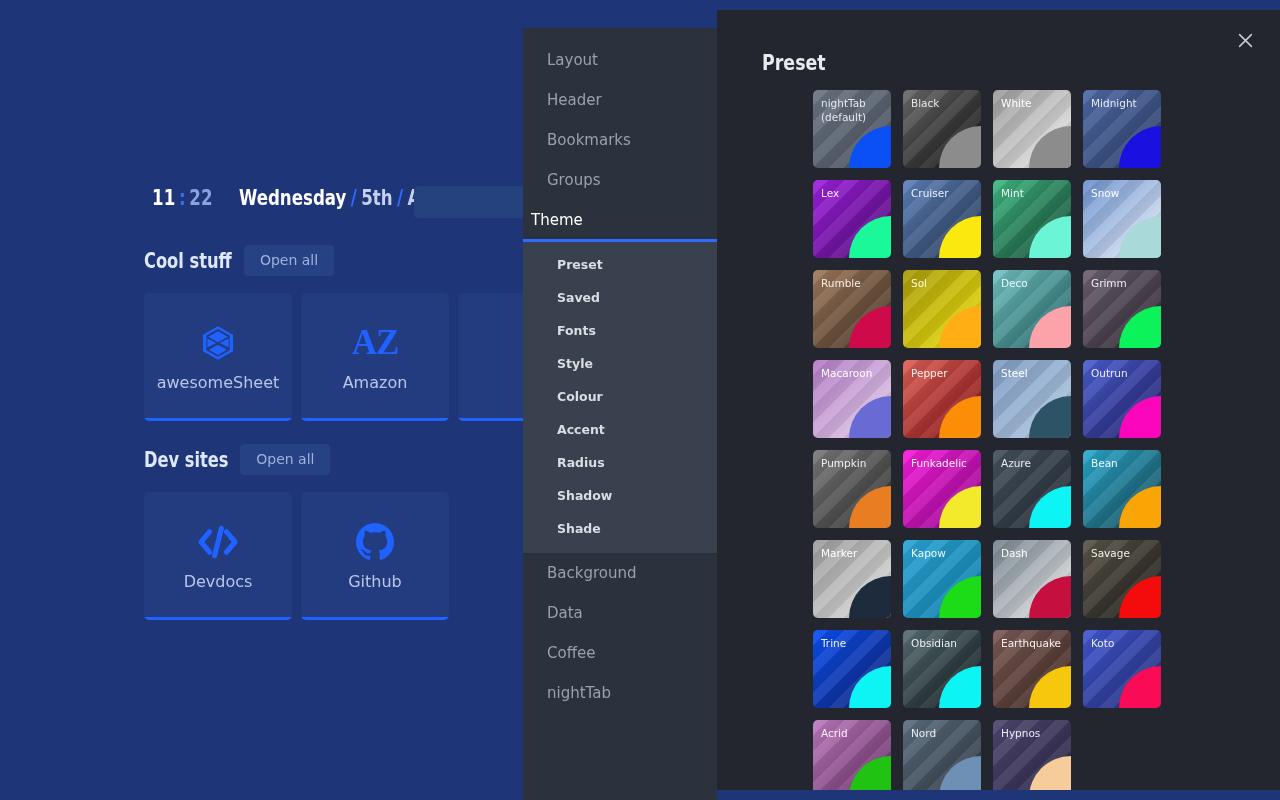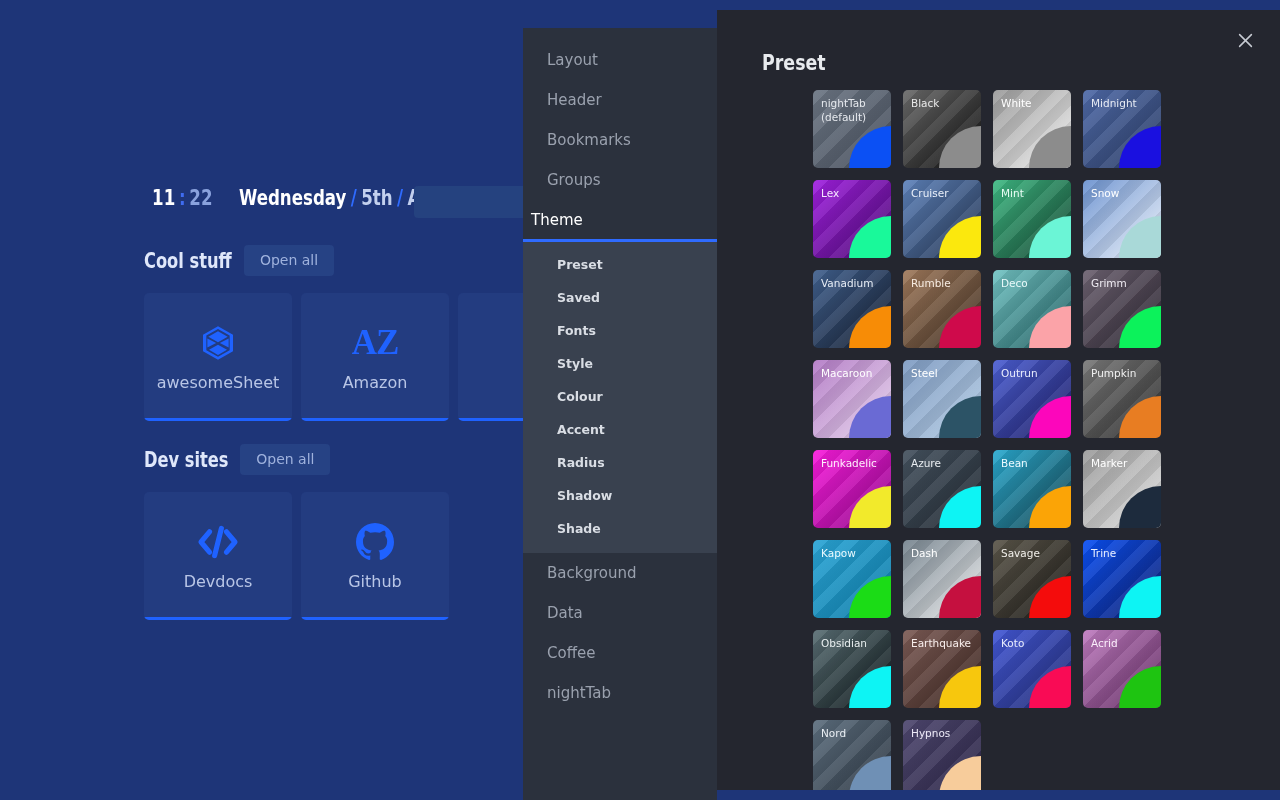--- a/index.html
+++ b/index.html
@@ -285,45 +285,50 @@
           <div class="stripes" style="background: repeating-linear-gradient(135deg, rgba(255, 255, 255, 0.07) 0px, rgba(255, 255, 255, 0.07) 11px, rgba(0, 0, 0, 0.07) 11px, rgba(0, 0, 0, 0.07) 22px), linear-gradient(135deg, rgb(63, 186, 132) 0%, rgb(20, 66, 47) 100%);"></div>
           <div class="accent" style="background: rgb(107, 245, 214);"></div>
           <div class="name" style="color: rgb(233, 253, 245);">Mint</div>
         </div>
         <div class="preset">
           <div class="stripes" style="background: repeating-linear-gradient(135deg, rgba(255, 255, 255, 0.07) 0px, rgba(255, 255, 255, 0.07) 11px, rgba(0, 0, 0, 0.07) 11px, rgba(0, 0, 0, 0.07) 22px), linear-gradient(135deg, rgb(106, 145, 207) 0%, rgb(238, 243, 250) 100%);"></div>
           <div class="accent" style="background: rgb(169, 217, 216);"></div>
           <div class="name" style="color: rgb(255, 255, 255);">Snow</div>
         </div>
         <div class="preset">
-          <div class="stripes" style="background: repeating-linear-gradient(135deg, rgba(255, 255, 255, 0.07) 0px, rgba(255, 255, 255, 0.07) 11px, rgba(0, 0, 0, 0.07) 11px, rgba(0, 0, 0, 0.07) 22px), linear-gradient(135deg, rgb(65, 97, 143) 0%, rgb(20, 28, 44) 100%);"></div>
-          <div class="accent" style="background: rgb(247, 140, 6);"></div>
-          <div class="name" style="color: rgb(230, 236, 245);">Vanadium</div>
-        </div>
-        <div class="preset">
           <div class="stripes" style="background: repeating-linear-gradient(135deg, rgba(255, 255, 255, 0.07) 0px, rgba(255, 255, 255, 0.07) 11px, rgba(0, 0, 0, 0.07) 11px, rgba(0, 0, 0, 0.07) 22px), linear-gradient(135deg, rgb(160, 122, 92) 0%, rgb(62, 46, 34) 100%);"></div>
           <div class="accent" style="background: rgb(207, 10, 75);"></div>
           <div class="name" style="color: rgb(247, 236, 226);">Rumble</div>
         </div>
         <div class="preset">
+          <div class="stripes" style="background: repeating-linear-gradient(135deg, rgba(255, 255, 255, 0.07) 0px, rgba(255, 255, 255, 0.07) 11px, rgba(0, 0, 0, 0.07) 11px, rgba(0, 0, 0, 0.07) 22px), linear-gradient(135deg, rgb(167, 155, 8) 0%, rgb(240, 225, 19) 100%);"></div>
+          <div class="accent" style="background: rgb(255, 174, 20);"></div>
+          <div class="name" style="color: rgb(255, 251, 224);">Sol</div>
+        </div>
+        <div class="preset">
           <div class="stripes" style="background: repeating-linear-gradient(135deg, rgba(255, 255, 255, 0.07) 0px, rgba(255, 255, 255, 0.07) 11px, rgba(0, 0, 0, 0.07) 11px, rgba(0, 0, 0, 0.07) 22px), linear-gradient(135deg, rgb(115, 196, 196) 0%, rgb(31, 90, 93) 100%);"></div>
           <div class="accent" style="background: rgb(251, 163, 168);"></div>
           <div class="name" style="color: rgb(234, 250, 250);">Deco</div>
         </div>
         <div class="preset">
           <div class="stripes" style="background: repeating-linear-gradient(135deg, rgba(255, 255, 255, 0.07) 0px, rgba(255, 255, 255, 0.07) 11px, rgba(0, 0, 0, 0.07) 11px, rgba(0, 0, 0, 0.07) 22px), linear-gradient(135deg, rgb(109, 98, 113) 0%, rgb(43, 37, 48) 100%);"></div>
           <div class="accent" style="background: rgb(12, 242, 91);"></div>
           <div class="name" style="color: rgb(240, 236, 243);">Grimm</div>
         </div>
         <div class="preset">
           <div class="stripes" style="background: repeating-linear-gradient(135deg, rgba(255, 255, 255, 0.07) 0px, rgba(255, 255, 255, 0.07) 11px, rgba(0, 0, 0, 0.07) 11px, rgba(0, 0, 0, 0.07) 22px), linear-gradient(135deg, rgb(179, 122, 198) 0%, rgb(230, 213, 236) 100%);"></div>
           <div class="accent" style="background: rgb(106, 106, 212);"></div>
           <div class="name" style="color: rgb(255, 255, 255);">Macaroon</div>
         </div>
         <div class="preset">
+          <div class="stripes" style="background: repeating-linear-gradient(135deg, rgba(255, 255, 255, 0.07) 0px, rgba(255, 255, 255, 0.07) 11px, rgba(0, 0, 0, 0.07) 11px, rgba(0, 0, 0, 0.07) 22px), linear-gradient(135deg, rgb(224, 96, 87) 0%, rgb(123, 15, 18) 100%);"></div>
+          <div class="accent" style="background: rgb(251, 142, 6);"></div>
+          <div class="name" style="color: rgb(255, 238, 236);">Pepper</div>
+        </div>
+        <div class="preset">
           <div class="stripes" style="background: repeating-linear-gradient(135deg, rgba(255, 255, 255, 0.07) 0px, rgba(255, 255, 255, 0.07) 11px, rgba(0, 0, 0, 0.07) 11px, rgba(0, 0, 0, 0.07) 22px), linear-gradient(135deg, rgb(126, 155, 194) 0%, rgb(182, 205, 228) 100%);"></div>
           <div class="accent" style="background: rgb(44, 83, 102);"></div>
           <div class="name" style="color: rgb(255, 255, 255);">Steel</div>
         </div>
         <div class="preset">
           <div class="stripes" style="background: repeating-linear-gradient(135deg, rgba(255, 255, 255, 0.07) 0px, rgba(255, 255, 255, 0.07) 11px, rgba(0, 0, 0, 0.07) 11px, rgba(0, 0, 0, 0.07) 22px), linear-gradient(135deg, rgb(76, 95, 211) 0%, rgb(29, 29, 98) 100%);"></div>
           <div class="accent" style="background: rgb(252, 6, 187);"></div>
           <div class="name" style="color: rgb(233, 236, 253);">Outrun</div>
         </div>
         <div class="preset">

